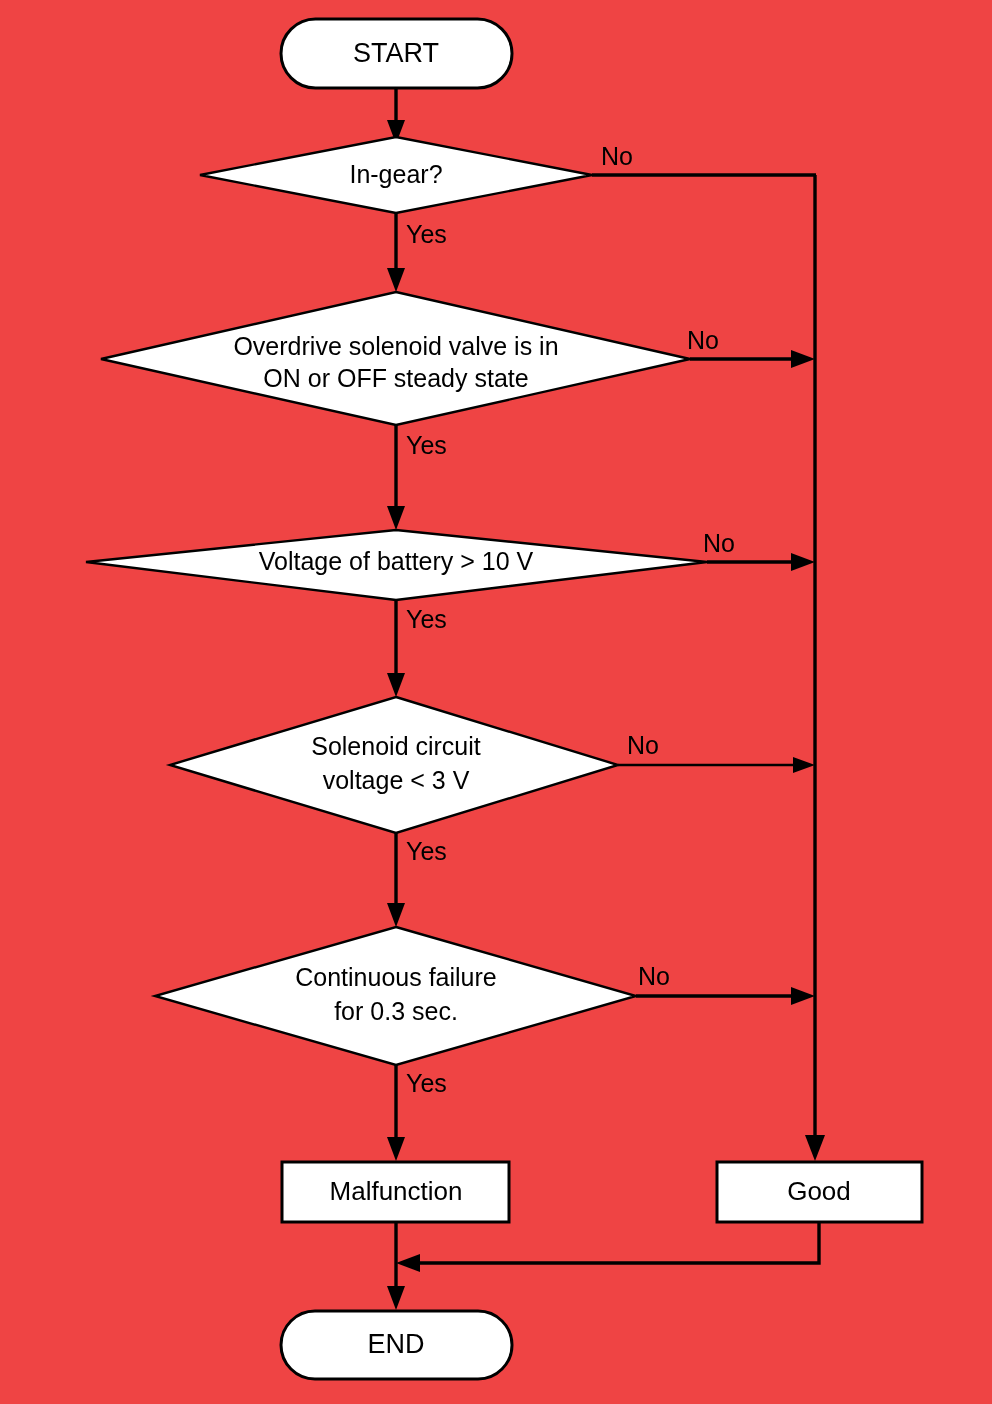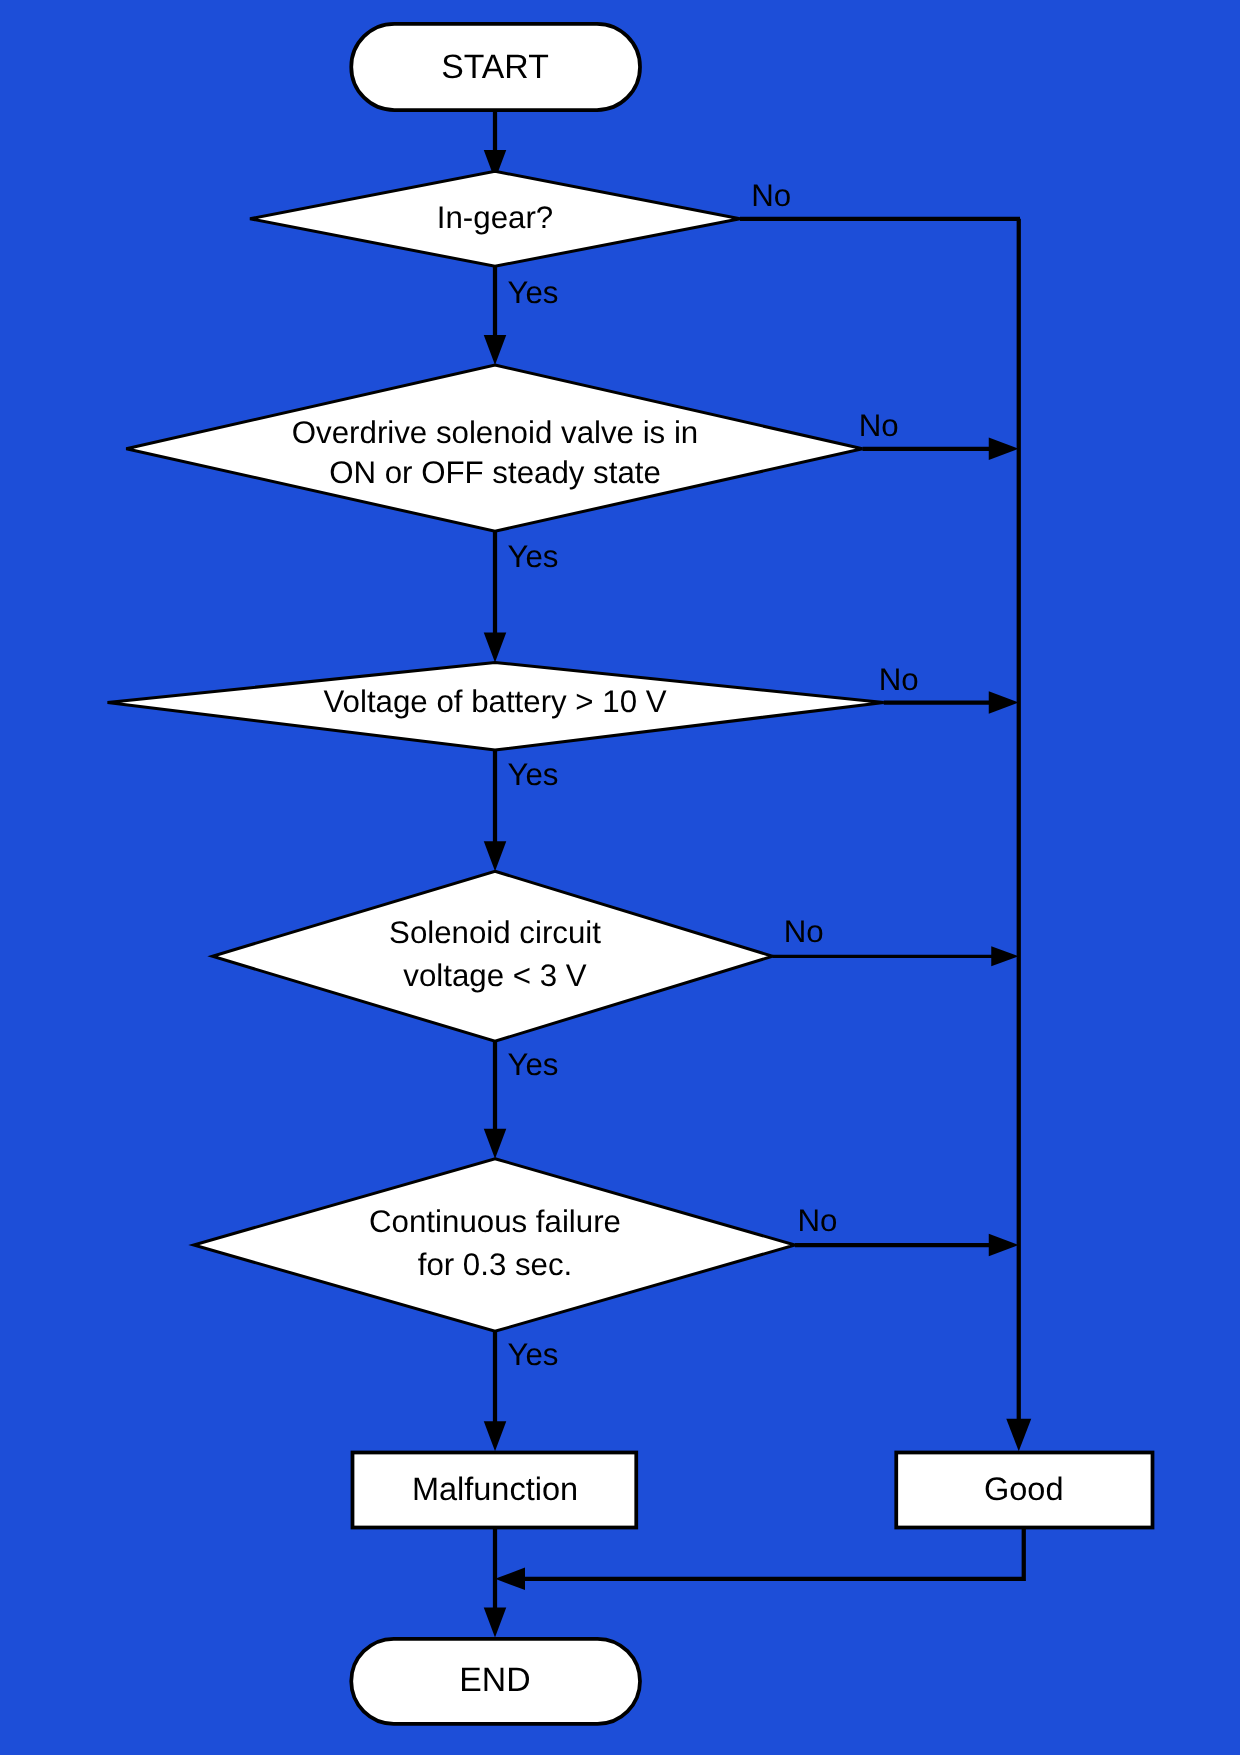--- a/index.html
+++ b/index.html
@@ -4,21 +4,21 @@
 <style>
   html, body {
     margin: 0;
     padding: 0;
     background: #ffffff;
   }
   #page {
     position: relative;
     width: 992px;
     height: 1404px;
-    background: #1d4ed8;
+    background: #ef4444;
     overflow: hidden;
     font-family: "Liberation Sans", sans-serif;
   }
   svg#flow {
     display: block;
     width: 992px;
     height: 1404px;
   }
   .shape-stroke {
     fill: #ffffff;

